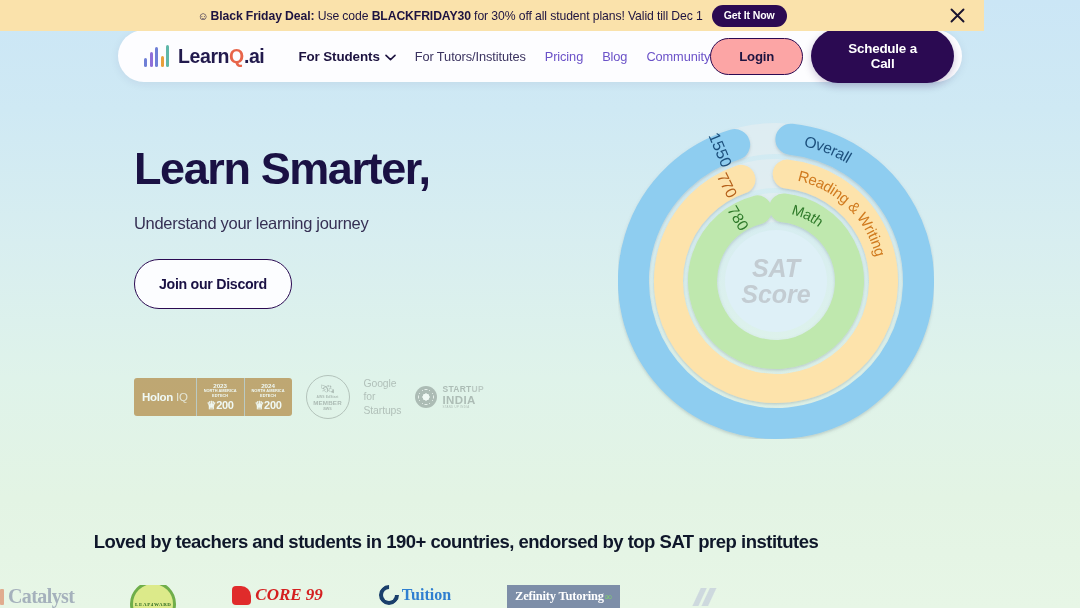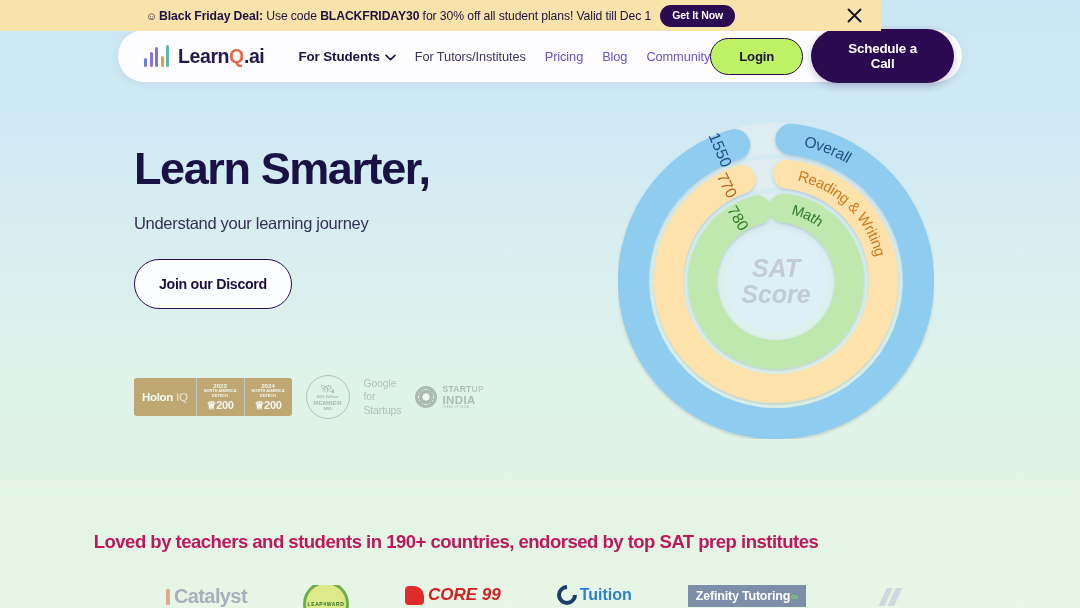--- a/index.html
+++ b/index.html
@@ -15,21 +15,21 @@
       #d8eef0 40%,
       #dff3ea 62%,
       #e3f4e4 82%,
       #e7f6e6 100%);
     position: relative;
   }
 
   
   .promo-banner {
     position: absolute; top: 0; left: 0;
-    width: 881px; height: 31px;
+    width: 984px; height: 31px;
     background: #fae2ab;
     display: flex; align-items: center; justify-content: center;
     z-index: 40;
   }
   .promo-inner { display: flex; align-items: center; gap: 9px; }
   .promo-text {
     font-size: 12.2px; color: #1d1340; letter-spacing: -0.1px;
     white-space: nowrap;
   }
   .promo-text .bold { font-weight: 700; }
@@ -78,21 +78,21 @@
     white-space: nowrap; letter-spacing: -0.1px;
   }
   .nav-link.strong { color: #1d1340; font-weight: 700; font-size: 13.4px; }
   .nav-link.muted { color: #3b3360; }
   .nav-dd { display: flex; align-items: center; gap: 5px; cursor: pointer; }
 
   .nav-actions {
     margin-left: auto; display: flex; align-items: center; gap: 8px;
   }
   .btn-login {
-    background: #bef264; color: #1d1340;
+    background: #fca5a5; color: #1d1340;
     border: 1.6px solid #2b0a52; border-radius: 30px;
     font-size: 13.2px; font-weight: 700;
     padding: 10px 28px; cursor: pointer; letter-spacing: -0.2px;
   }
   .btn-schedule {
     background: #2b0a52; color: #fff;
     border: none; border-radius: 30px;
     font-size: 13.4px; font-weight: 700;
     padding: 12px 24px; cursor: pointer; letter-spacing: -0.2px;
     box-shadow: 0 3px 9px rgba(43,10,82,0.22);
@@ -179,28 +179,28 @@
   
   .donut {
     position: absolute; left: 618px; top: 123px;
     width: 316px; height: 316px;
   }
 
   
   .social-proof {
     position: absolute; left: 0; top: 531px; width: 912px;
     text-align: center;
-    font-size: 18.5px; font-weight: 700; color: #be185d;
+    font-size: 18.5px; font-weight: 700; color: #0f172a;
     letter-spacing: -0.5px;
   }
   .partners {
     position: absolute; left: 0; top: 585px; width: 1080px;
     height: 23px;
-    display: flex; align-items: flex-start; justify-content: center;
-    gap: 56px; overflow: hidden;
+    display: flex; align-items: flex-start; justify-content: flex-start;
+    gap: 56px; overflow: hidden; font-family: Liberation Serif, serif;
   }
   .p-catalyst {
     display: flex; align-items: center; gap: 4px;
     color: #9aa5b5; font-size: 20px; font-weight: 700;
     letter-spacing: -0.6px; opacity: 0.85;
   }
   .p-catalyst .tick {
     display: block; width: 4px; height: 16px;
     background: #e0a080; border-radius: 1px;
   }

